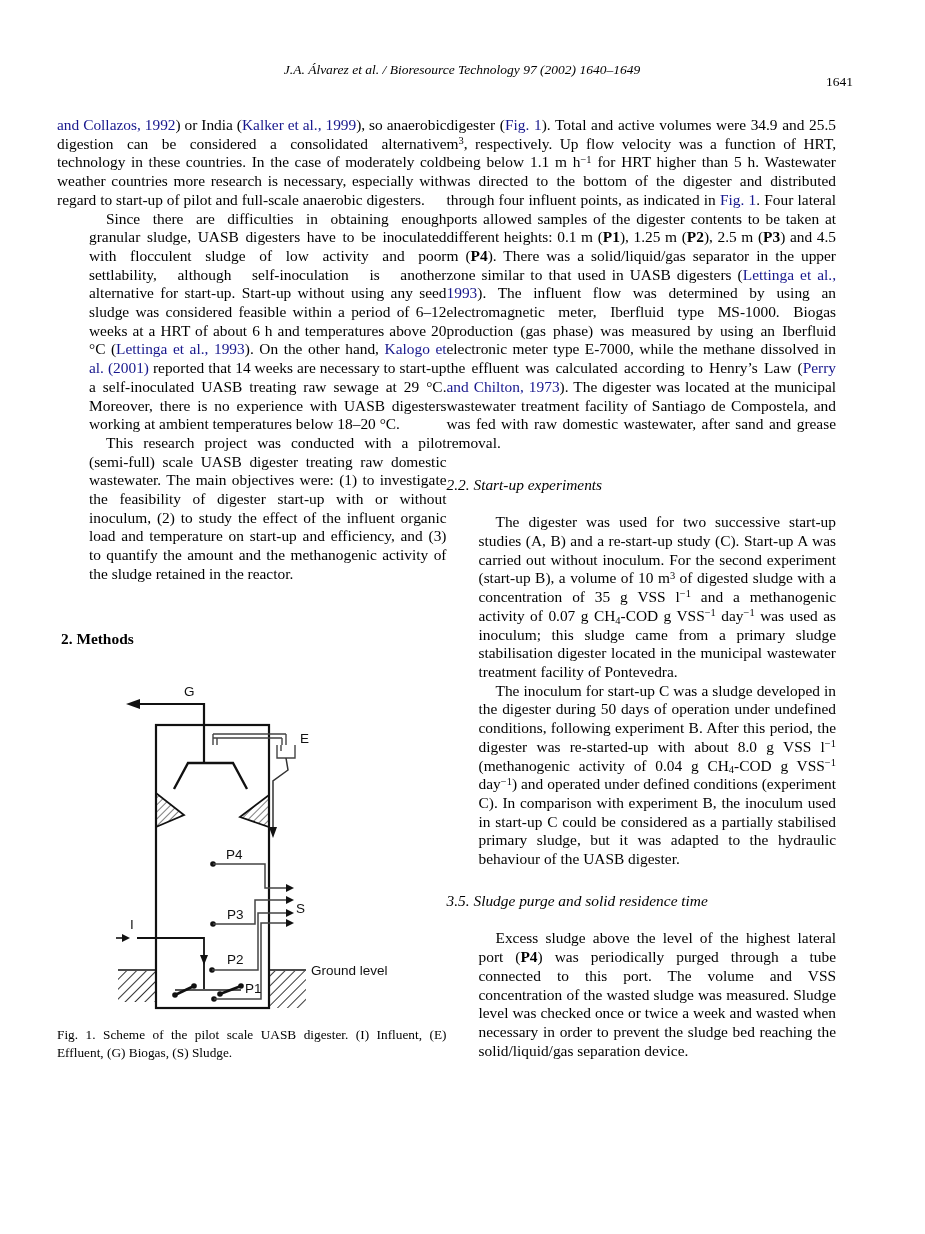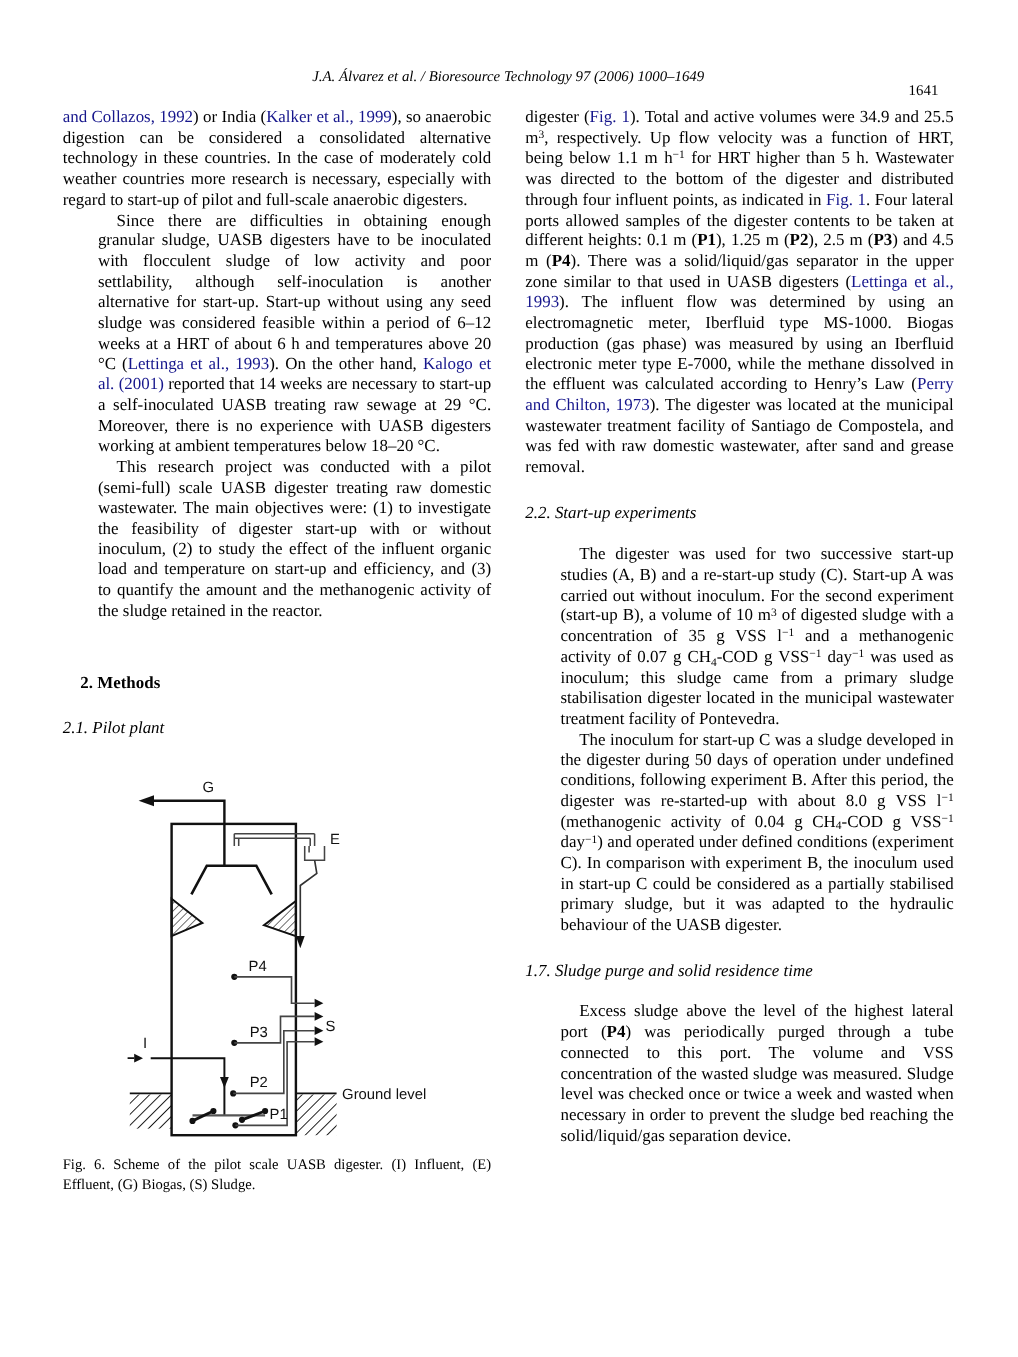--- a/index.html
+++ b/index.html
@@ -8,52 +8,51 @@
     background:#ffffff;color:#000;
     font-family:"Liberation Serif", serif;
   }
   .running-head{
     position:absolute;top:62px;left:57px;width:810px;height:18px;
     font-size:13.5px;
   }
   .head-title{position:absolute;left:0;right:0;text-align:center;font-style:italic;}
   .head-page{position:absolute;right:14px;top:12px;font-style:normal;margin-left:18px;}
   .columns{
-    position:absolute;top:98px;left:57px;width:810px;
-    display:flex;gap:31px;
+    position:absolute;top:116px;left:57px;width:810px;
+    display:flex;
   }
   .col{width:389.5px;font-size:15.4px;line-height:18.7px;text-align:justify;}
   .col p{margin:0;}
   p.indent{text-indent:17px;margin-left:32px;}
-  h2.h2{font-size:15.4px;font-weight:bold;margin:46px 16px 19px;}
+  h2.h2{font-size:15.4px;font-weight:bold;margin:46px 4px 19px;}
   h3.h3{font-size:15.4px;font-weight:normal;font-style:italic;margin:23px 0 19px;}
   p.caption{font-size:13.3px;line-height:17.6px;margin-top:9px;text-align:justify;}
   .figure{margin:29px 0 0 36px;}
   .figure svg{display:block;}
   .seg-link{color:var(--link,#16168c);}
   .seg-sup{font-size:0.68em;position:relative;top:-0.45em;line-height:0;}
   .seg-sub{font-size:0.68em;position:relative;top:0.28em;line-height:0;}
   .seg-b{font-weight:bold;}
   svg text{font-family:"Liberation Sans", sans-serif;font-size:13.5px;fill:#111;}
 </style>
 </head>
 <body>
 
 <div class="running-head">
-  <span class="head-title">J.A. Álvarez et al. / Bioresource Technology 97 (2006) 1000–1649</span>
+  <span class="head-title">J.A. Álvarez et al. / Bioresource Technology 97 (2002) 1640–1649</span>
   <span class="head-page">1641</span>
 </div>
 
 <div class="columns">
   <section class="col">
       <p class="p"><span class="seg-link">and Collazos, 1992</span><span>) or India (</span><span class="seg-link">Kalker et al., 1999</span><span>), so anaerobic digestion can be considered a consolidated alternative technology in these countries. In the case of moderately cold weather countries more research is necessary, especially with regard to start-up of pilot and full-scale anaerobic digesters.</span></p>
       <p class="p indent"><span>Since there are difficulties in obtaining enough granular sludge, UASB digesters have to be inoculated with flocculent sludge of low activity and poor settlability, although self-inoculation is another alternative for start-up. Start-up without using any seed sludge was considered feasible within a period of 6–12 weeks at a HRT of about 6 h and temperatures above 20 °C (</span><span class="seg-link">Lettinga et al., 1993</span><span>). On the other hand, </span><span class="seg-link">Kalogo et al. (2001)</span><span> reported that 14 weeks are necessary to start-up a self-inoculated UASB treating raw sewage at 29 °C. Moreover, there is no experience with UASB digesters working at ambient temperatures below 18–20 °C.</span></p>
       <p class="p indent"><span>This research project was conducted with a pilot (semi-full) scale UASB digester treating raw domestic wastewater. The main objectives were: (1) to investigate the feasibility of digester start-up with or without inoculum, (2) to study the effect of the influent organic load and temperature on start-up and efficiency, and (3) to quantify the amount and the methanogenic activity of the sludge retained in the reactor.</span></p>
       <h2 class="h2">2. Methods</h2>
-      <h3 class="h3">2.1. Pilot plant</h3>
   <div class="figure">
     <svg width="320" height="340" viewBox="0 0 320 340">
       <defs>
         <pattern id="hatchG" width="7" height="7" patternUnits="userSpaceOnUse" patternTransform="rotate(45)">
           <line x1="0" y1="0" x2="0" y2="7" stroke="#111" stroke-width="1.7"></line>
         </pattern>
         <pattern id="hatchT" width="5" height="5" patternUnits="userSpaceOnUse" patternTransform="rotate(45)">
           <line x1="0" y1="0" x2="0" y2="5" stroke="#111" stroke-width="1.1"></line>
         </pattern>
       </defs>
@@ -111,23 +110,23 @@
       <circle cx="127" cy="317" r="2.8" fill="#111"></circle>
       <circle cx="148" cy="309" r="2.8" fill="#111"></circle>
 
       <line x1="25" y1="293" x2="63" y2="293" stroke="#111" stroke-width="1.6"></line>
       <line x1="176" y1="293" x2="213" y2="293" stroke="#111" stroke-width="1.6"></line>
       <rect x="25" y="294" width="38" height="31" fill="url(#hatchG)"></rect>
       <rect x="176" y="294" width="37" height="37" fill="url(#hatchG)"></rect>
       <text x="218" y="298">Ground level</text>
     </svg>
   </div>
-<p class="caption"><span>Fig. 6. Scheme of the pilot scale UASB digester. (I) Influent, (E) Effluent, (G) Biogas, (S) Sludge.</span></p>
+<p class="caption"><span>Fig. 1. Scheme of the pilot scale UASB digester. (I) Influent, (E) Effluent, (G) Biogas, (S) Sludge.</span></p>
     </section>
   <section class="col">
       <p class="p"><span>digester (</span><span class="seg-link">Fig. 1</span><span>). Total and active volumes were 34.9 and 25.5 m</span><span class="seg-sup">3</span><span>, respectively. Up flow velocity was a function of HRT, being below 1.1 m h</span><span class="seg-sup">−1</span><span> for HRT higher than 5 h. Wastewater was directed to the bottom of the digester and distributed through four influent points, as indicated in </span><span class="seg-link">Fig. 1</span><span>. Four lateral ports allowed samples of the digester contents to be taken at different heights: 0.1 m (</span><span class="seg-b">P1</span><span>), 1.25 m (</span><span class="seg-b">P2</span><span>), 2.5 m (</span><span class="seg-b">P3</span><span>) and 4.5 m (</span><span class="seg-b">P4</span><span>). There was a solid/liquid/gas separator in the upper zone similar to that used in UASB digesters (</span><span class="seg-link">Lettinga et al., 1993</span><span>). The influent flow was determined by using an electromagnetic meter, Iberfluid type MS-1000. Biogas production (gas phase) was measured by using an Iberfluid electronic meter type E-7000, while the methane dissolved in the effluent was calculated according to Henry’s Law (</span><span class="seg-link">Perry and Chilton, 1973</span><span>). The digester was located at the municipal wastewater treatment facility of Santiago de Compostela, and was fed with raw domestic wastewater, after sand and grease removal.</span></p>
       <h3 class="h3">2.2. Start-up experiments</h3>
       <p class="p indent"><span>The digester was used for two successive start-up studies (A, B) and a re-start-up study (C). Start-up A was carried out without inoculum. For the second experiment (start-up B), a volume of 10 m</span><span class="seg-sup">3</span><span> of digested sludge with a concentration of 35 g VSS l</span><span class="seg-sup">−1</span><span> and a methanogenic activity of 0.07 g CH</span><span class="seg-sub">4</span><span>-COD g VSS</span><span class="seg-sup">−1</span><span> day</span><span class="seg-sup">−1</span><span> was used as inoculum; this sludge came from a primary sludge stabilisation digester located in the municipal wastewater treatment facility of Pontevedra.</span></p>
       <p class="p indent"><span>The inoculum for start-up C was a sludge developed in the digester during 50 days of operation under undefined conditions, following experiment B. After this period, the digester was re-started-up with about 8.0 g VSS l</span><span class="seg-sup">−1</span><span> (methanogenic activity of 0.04 g CH</span><span class="seg-sub">4</span><span>-COD g VSS</span><span class="seg-sup">−1</span><span> day</span><span class="seg-sup">−1</span><span>) and operated under defined conditions (experiment C). In comparison with experiment B, the inoculum used in start-up C could be considered as a partially stabilised primary sludge, but it was adapted to the hydraulic behaviour of the UASB digester.</span></p>
-      <h3 class="h3">1.7. Sludge purge and solid residence time</h3>
+      <h3 class="h3">3.5. Sludge purge and solid residence time</h3>
       <p class="p indent"><span>Excess sludge above the level of the highest lateral port (</span><span class="seg-b">P4</span><span>) was periodically purged through a tube connected to this port. The volume and VSS concentration of the wasted sludge was measured. Sludge level was checked once or twice a week and wasted when necessary in order to prevent the sludge bed reaching the solid/liquid/gas separation device.</span></p>
     </section>
 </div>
 
 </body></html>

